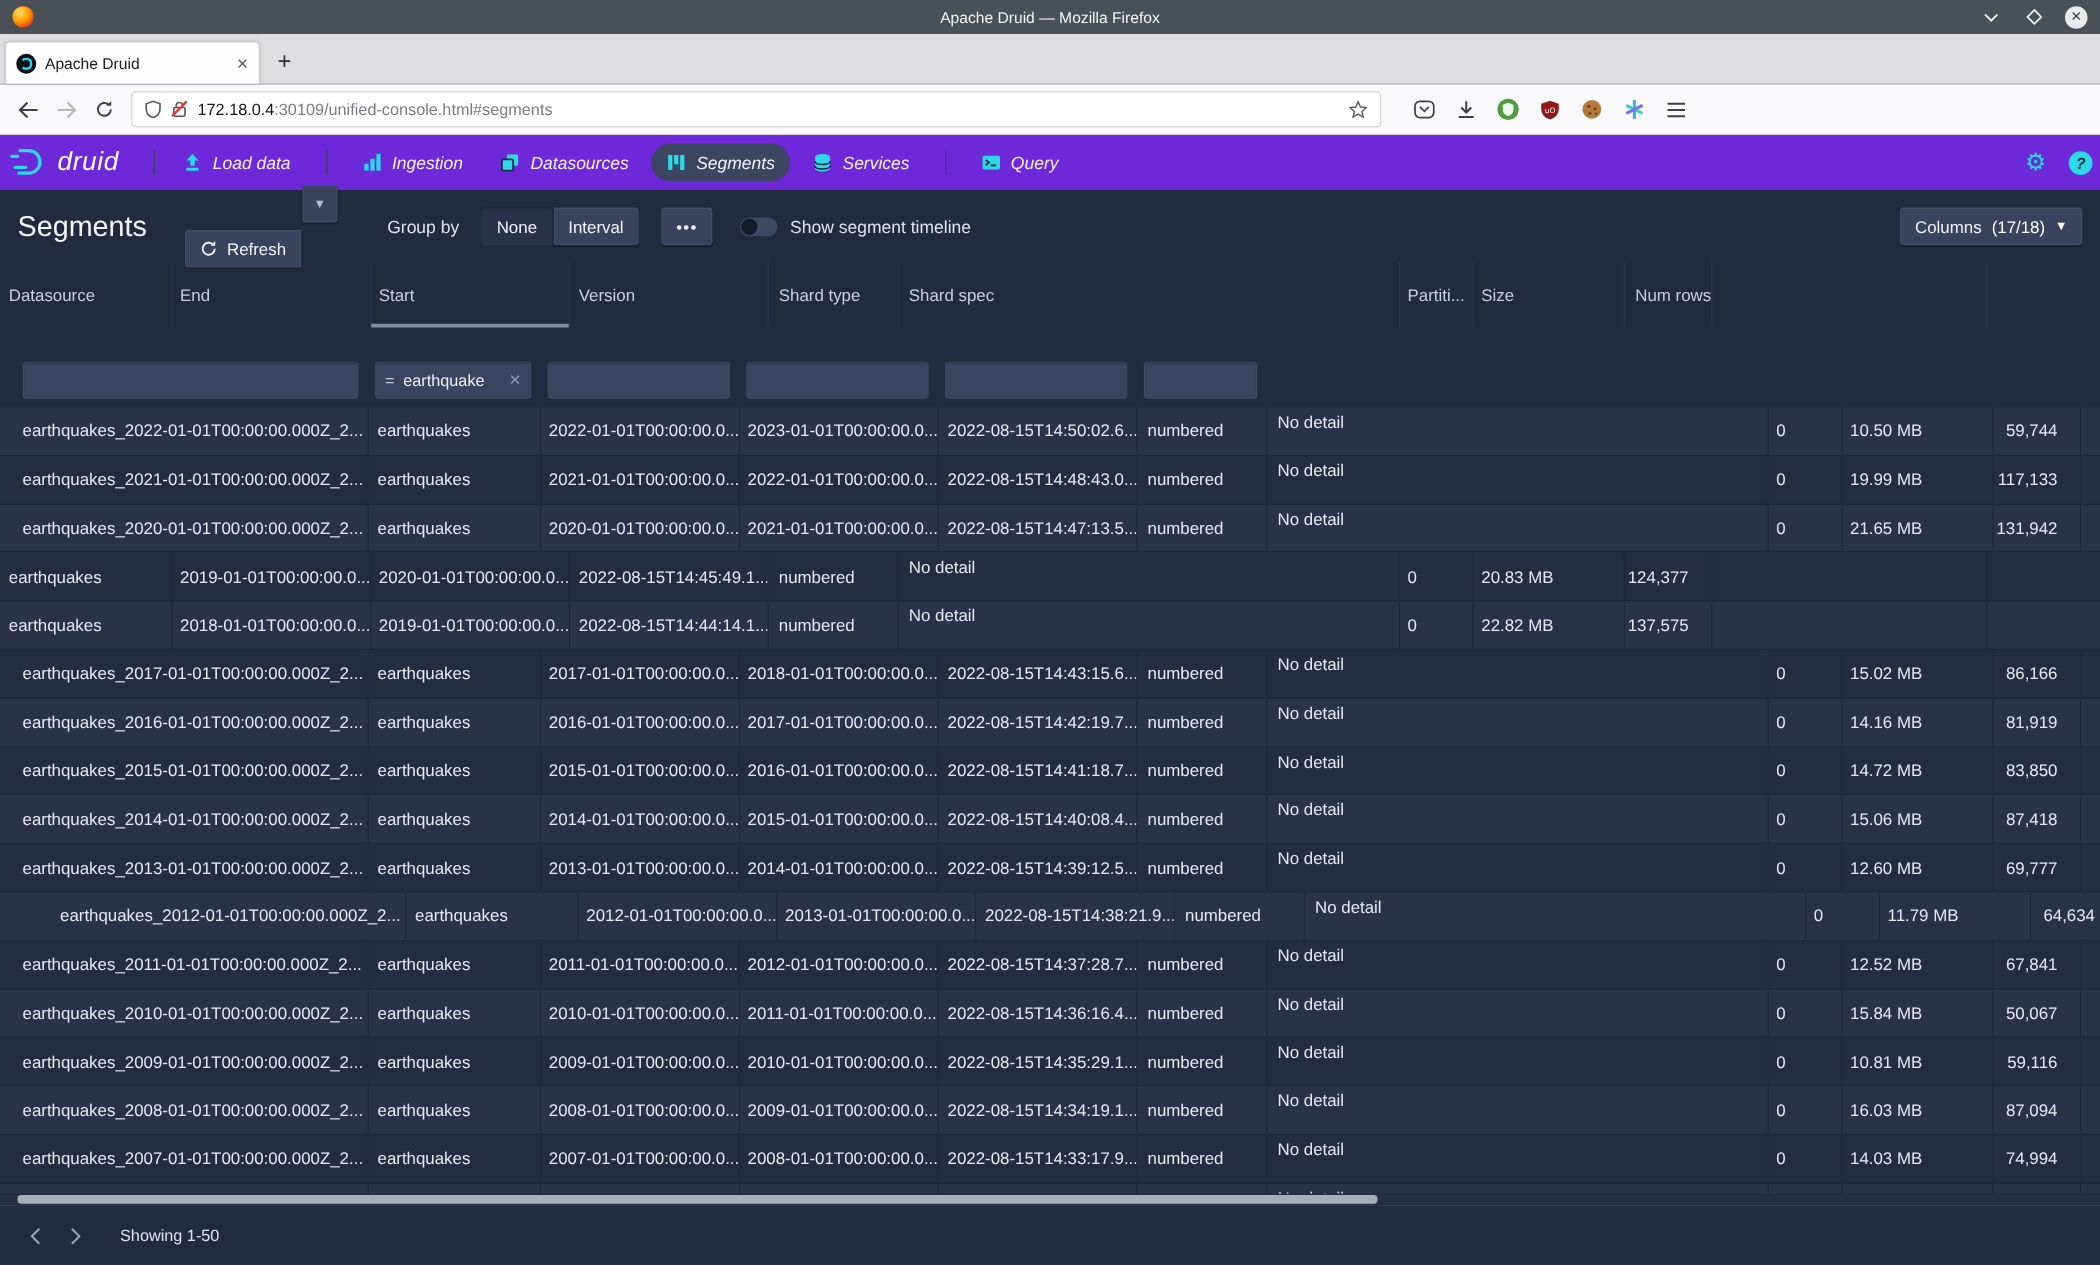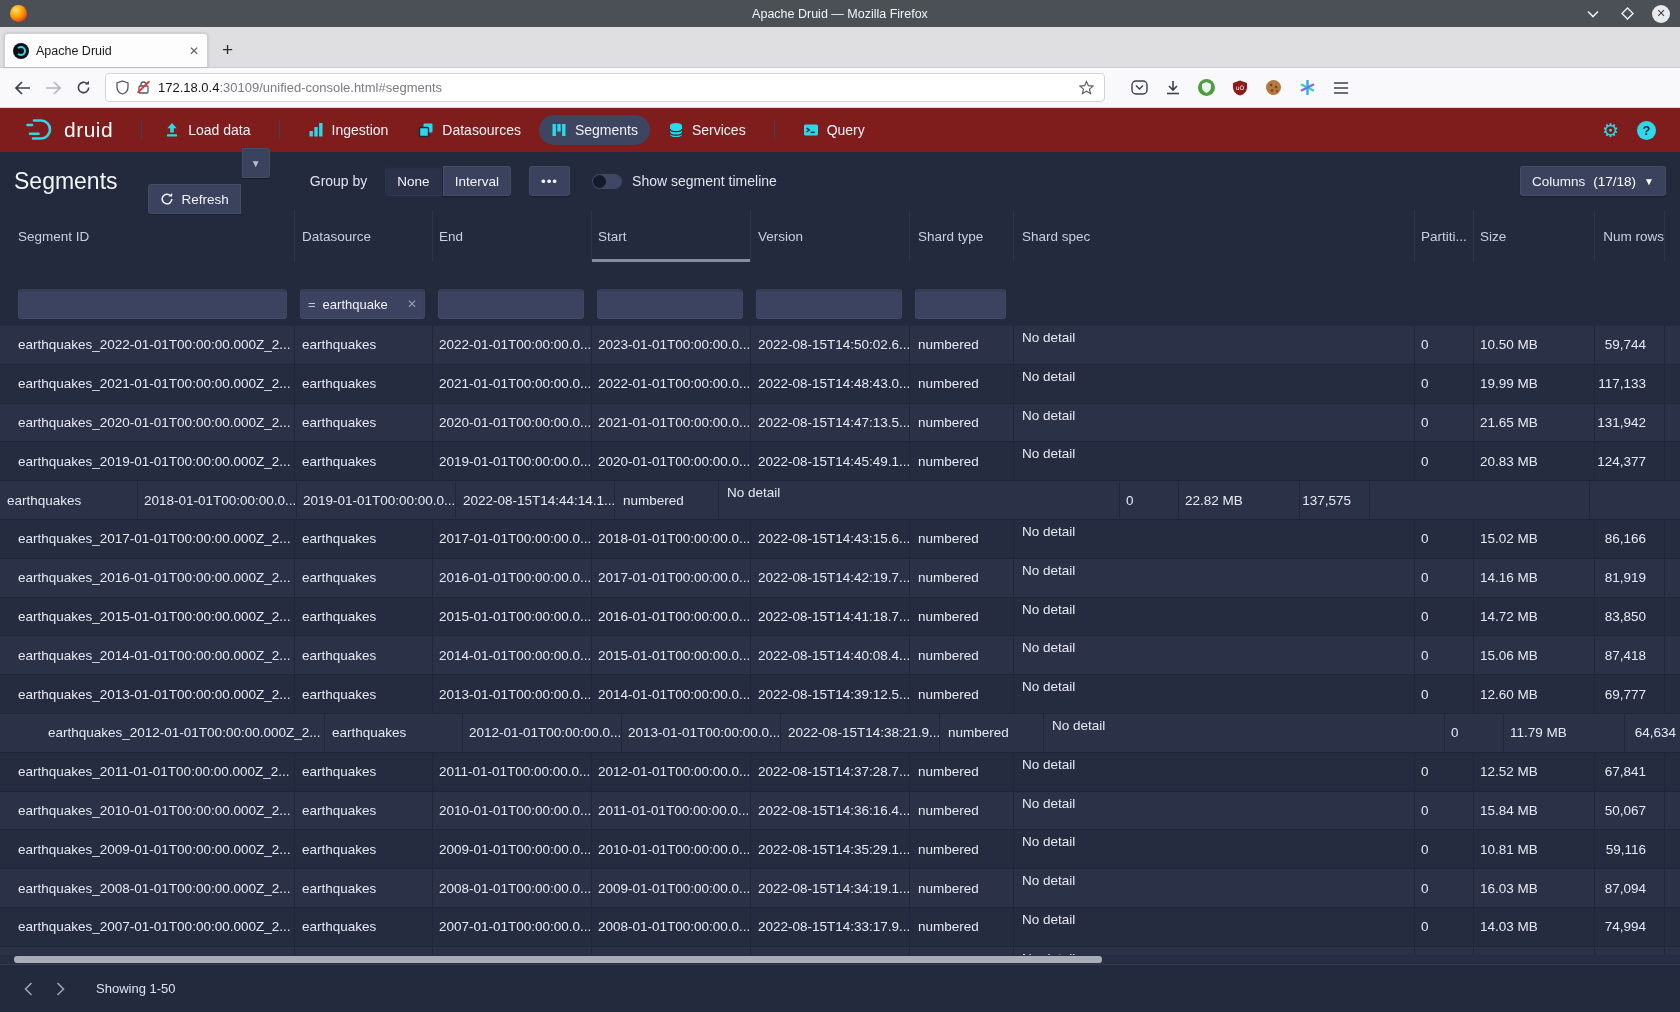--- a/index.html
+++ b/index.html
@@ -31,21 +31,21 @@
   .urlbar { width:1000px; height:29px; background:#ffffff; border:1px solid #d4d4d8; border-radius:4px;
     display:flex; align-items:center; padding:0 10px; gap:8px; }
   .url-text { font-size:13px; color:#16161a; flex:1; white-space:nowrap; overflow:hidden; }
   .url-text .rest { color:#7a7a80; }
   .lock-wrap { position:relative; width:13px; height:15px; }
   .lock-wrap .slash { position:absolute; left:-2px; top:6px; width:17px; height:2px; background:#e03a3a; transform:rotate(-45deg); border-radius:1px; }
   .tb-icons { display:flex; align-items:center; gap:17px; margin-left:26px; }
   .ext-dot { width:17px; height:17px; border-radius:50%; display:flex; align-items:center; justify-content:center; font-size:8px; color:#fff; font-weight:bold; }
 
   
-  .druid-nav { height:44px; background:#7f1d1d; display:flex; align-items:center; padding:0 24px; }
+  .druid-nav { height:44px; background:#6d28d9; display:flex; align-items:center; padding:0 6px;font-style:italic; }
   .brand { display:flex; align-items:center; gap:8px; margin-right:18px; }
   .brand-text { color:#fafbfd; font-size:21px; letter-spacing:.5px; }
   .nav-items { display:flex; align-items:center; gap:6px; }
   .nav-divider { width:1px; height:20px; background:#3a425a; margin:0 10px; }
   .nav-item { display:flex; align-items:center; gap:8px; padding:7px 12px; border-radius:17px; cursor:pointer; }
   .nav-item.active { background:#3d4560; }
   .nav-lbl { color:#f0f2f8; font-size:14px; }
   .nav-ic { display:flex; }
   .nav-right { margin-left:auto; display:flex; align-items:center; gap:18px; }
   .help-circle { width:19px; height:19px; border-radius:50%; background:#2bd9ea; color:#1d2436; font-weight:bold;
@@ -332,23 +332,20 @@
   <span class="lbl switch-lbl">Show segment timeline</span>
   <div class="btn columns-btn">
     <span>Columns</span>
     <span class="muted">(17/18)</span>
     <span class="caret muted">▼</span>
   </div>
 </div>
 
 <div class="tbl">
   <div class="hrow thead">
-      <div class="th" style="width: 295px; padding-left: 18px;">
-        <span>Segment ID</span>
-      </div>
       <div class="th" style="width: 138px; padding-left: 7px;">
         <span>Datasource</span>
       </div>
       <div class="th" style="width: 159px; padding-left: 6px;">
         <span>End</span>
       </div>
       <div class="th" style="width: 159px; padding-left: 6px;">
         <span>Start</span>
         <i class="sort-bar"></i>
       </div>
@@ -437,21 +434,20 @@
         <div class="td" style="width: 159px; padding-left: 6px;">2021-01-01T00:00:00.0...</div>
         <div class="td" style="width: 159px; padding-left: 7px;">2022-08-15T14:47:13.5...</div>
         <div class="td" style="width: 104px; padding-left: 8px;">numbered</div>
         <div class="td top" style="width: 401px; padding-left: 8px;">No detail</div>
         <div class="td" style="width: 59px; padding-left: 6px;">0</div>
         <div class="td" style="width: 121px; padding-left: 6px;">21.65 MB</div>
         <div class="td right" style="width: 70px; padding-left: 6px;">131,942</div>
         <div class="td" style="width: 220px; padding-left: 8px;"></div>
       </div>
       <div class="tr even">
-        <div class="td" style="width: 295px; padding-left: 18px;">earthquakes_2019-01-01T00:00:00.000Z_2...</div>
         <div class="td" style="width: 138px; padding-left: 7px;">earthquakes</div>
         <div class="td" style="width: 159px; padding-left: 6px;">2019-01-01T00:00:00.0...</div>
         <div class="td" style="width: 159px; padding-left: 6px;">2020-01-01T00:00:00.0...</div>
         <div class="td" style="width: 159px; padding-left: 7px;">2022-08-15T14:45:49.1...</div>
         <div class="td" style="width: 104px; padding-left: 8px;">numbered</div>
         <div class="td top" style="width: 401px; padding-left: 8px;">No detail</div>
         <div class="td" style="width: 59px; padding-left: 6px;">0</div>
         <div class="td" style="width: 121px; padding-left: 6px;">20.83 MB</div>
         <div class="td right" style="width: 70px; padding-left: 6px;">124,377</div>
         <div class="td" style="width: 220px; padding-left: 8px;"></div>

